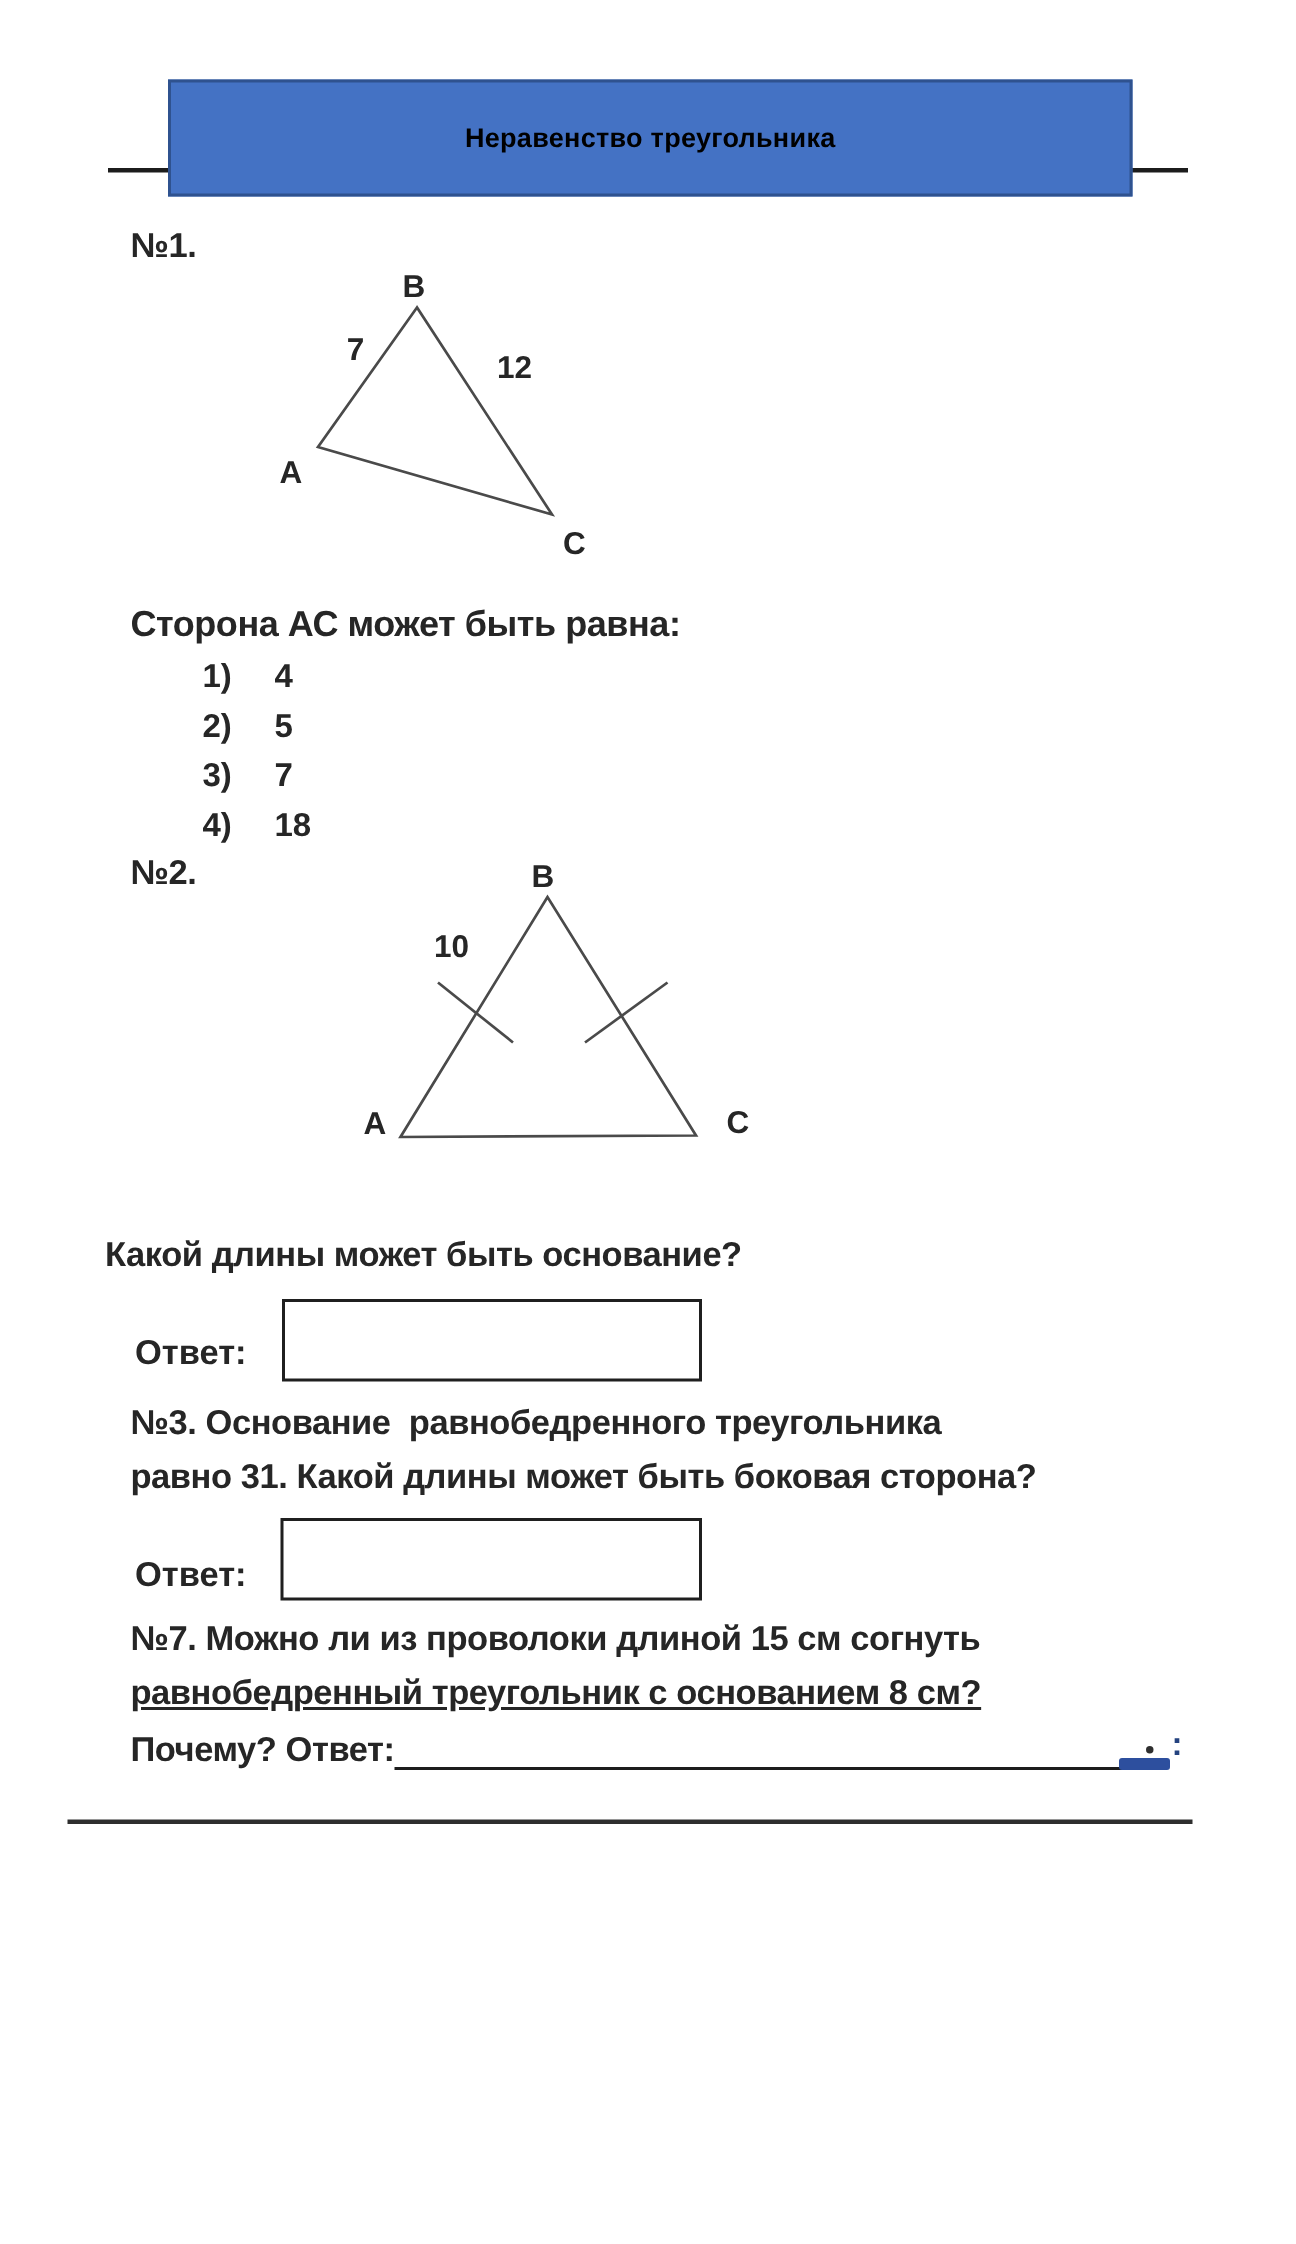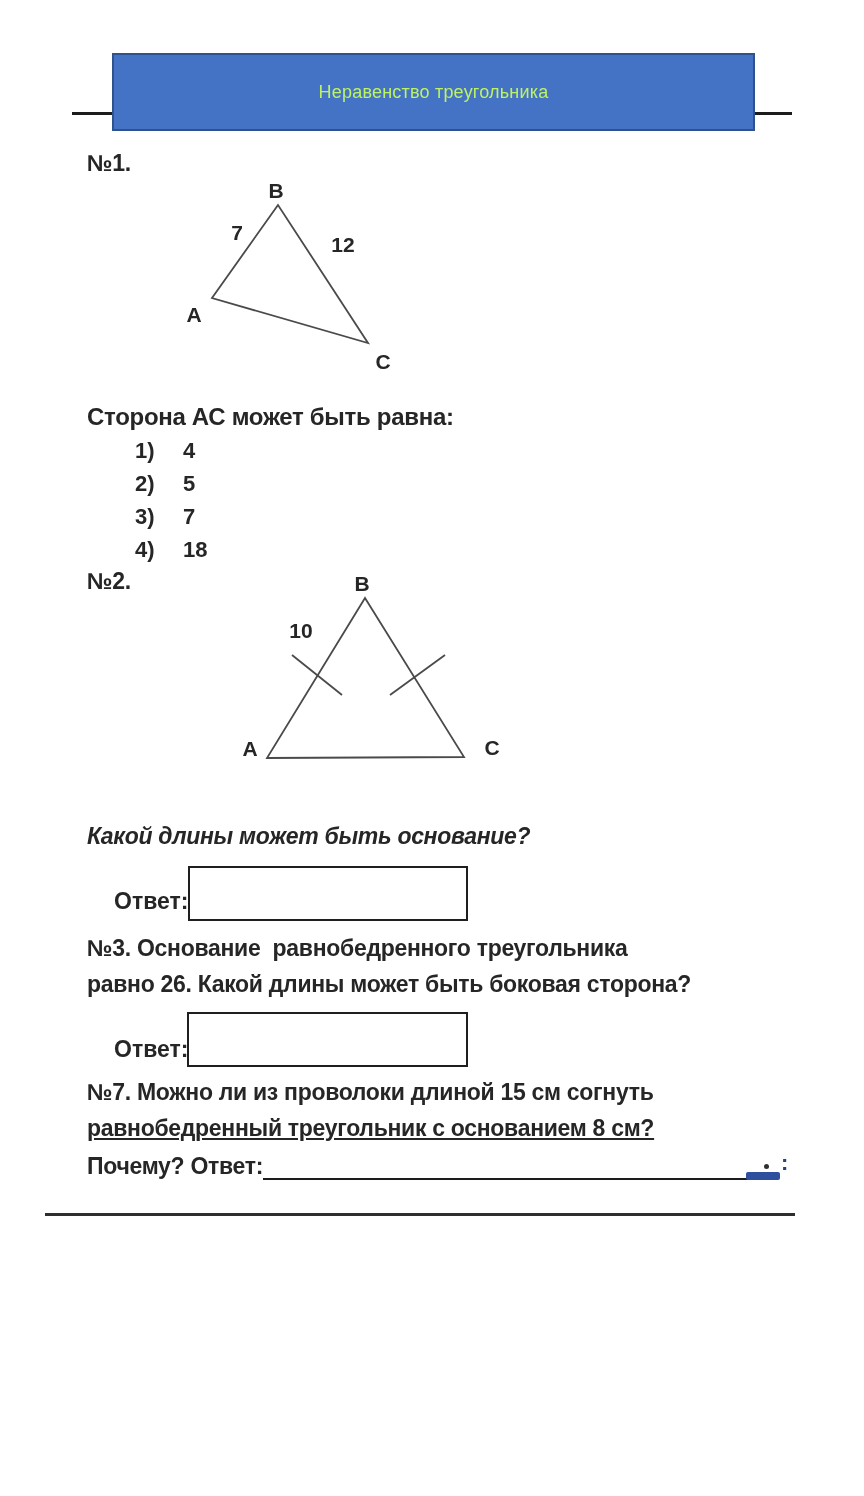--- a/index.html
+++ b/index.html
@@ -8,36 +8,36 @@
     font-family:"Liberation Sans",sans-serif;color:#262626;
   }
   .abs{position:absolute;}
   
   .header-rule{left:72px;top:112px;width:720px;height:3px;background:#1c1c1c;}
   .banner{
     left:112px;top:53px;width:639px;height:74px;
     background:#4472c4;border:2px solid #2f528f;
     display:flex;align-items:center;justify-content:center;
   }
-  .banner span{color:#bef264;font-size:18px;font-weight:400;letter-spacing:.2px;}
+  .banner span{color:#000000;font-size:18px;font-weight:700;letter-spacing:.2px;}
   
   .btxt{font-weight:700;letter-spacing:-0.3px;}
   .num-label{font-size:23px;}
   .q-text{font-size:24px;}
   .big-text{font-size:23px;line-height:36px;white-space:pre-wrap;}
   
   svg text{font-family:"Liberation Sans",sans-serif;font-weight:700;font-size:21px;fill:#262626;}
   svg line, svg polygon{stroke:#4a4a4a;stroke-width:1.8;fill:none;}
   
   .options{left:135px;top:438px;}
   .opt-row{height:33px;display:flex;align-items:flex-start;}
   .opt-num{display:inline-block;width:34px;font-size:22px;font-weight:700;}
   .opt-val{display:inline-block;margin-left:14px;font-size:22px;font-weight:700;}
   
-  .answer-label{font-size:23px;font-weight:700;margin-left:24px;}
+  .answer-label{font-size:23px;font-weight:700;}
   .answer-box{background:#ffffff;border:2.5px solid #1f1f1f;}
   
   .p4-line3{left:87px;top:1146px;width:683px;display:flex;align-items:flex-end;}
   .p4-prompt{font-size:23px;font-weight:700;letter-spacing:-0.3px;white-space:pre;}
   .blank-line{flex:1;height:32px;border-bottom:2px solid #1c1c1c;}
   .pen-dash{left:746px;top:1172px;width:34px;height:8px;background:#2d4f9e;border-radius:2px;}
   .pen-dot{left:764px;top:1164px;width:5px;height:5px;background:#2f2f2f;border-radius:50%;}
   .pen-colon{left:781px;top:1150px;font-size:22px;font-weight:700;color:#24427f;}
   
   .bottom-rule{left:45px;top:1213px;width:750px;height:3px;background:#2e2e2e;}
@@ -89,27 +89,27 @@
   <svg class="abs" style="left:230px;top:558px;" width="285" height="215" viewBox="0 0 285 215">
     <polygon points="135,40 37,200 234,199"></polygon>
     <line x1="62" y1="97" x2="112" y2="137"></line>
     <line x1="160" y1="137" x2="215" y2="97"></line>
     <text x="132" y="33" text-anchor="middle">B</text>
     <text x="71" y="80" text-anchor="middle">10</text>
     <text x="20" y="198" text-anchor="middle">A</text>
     <text x="262" y="197" text-anchor="middle">C</text>
   </svg>
 
-  <div class="abs btxt big-text" style="left:87px;top:818px;font-style:italic;">Какой длины может быть основание?</div>
+  <div class="abs btxt big-text" style="left:70px;top:818px;">Какой длины может быть основание?</div>
 
   <div class="abs answer-label" style="left:90px;top:888px;">Ответ:</div>
   <div class="abs answer-box" style="left:188px;top:866px;width:276px;height:51px;"></div>
 
   <div class="abs btxt big-text" style="left:87px;top:930px;text-align:right;">№3. Основание  равнобедренного треугольника</div>
-  <div class="abs btxt big-text" style="left:87px;top:966px;">равно 26. Какой длины может быть боковая сторона?</div>
+  <div class="abs btxt big-text" style="left:87px;top:966px;">равно 31. Какой длины может быть боковая сторона?</div>
 
   <div class="abs answer-label" style="left:90px;top:1036px;">Ответ:</div>
   <div class="abs answer-box" style="left:187px;top:1012px;width:277px;height:51px;"></div>
 
   <div class="abs btxt big-text" style="left:87px;top:1074px;">№7. Можно ли из проволоки длиной 15 см согнуть</div>
   <div class="abs btxt big-text" style="left:87px;top:1110px;text-decoration:underline;">равнобедренный треугольник с основанием 8 см?</div>
 
   <div class="abs p4-line3">
     <span class="p4-prompt">Почему? Ответ:</span>
     <span class="blank-line"></span>

